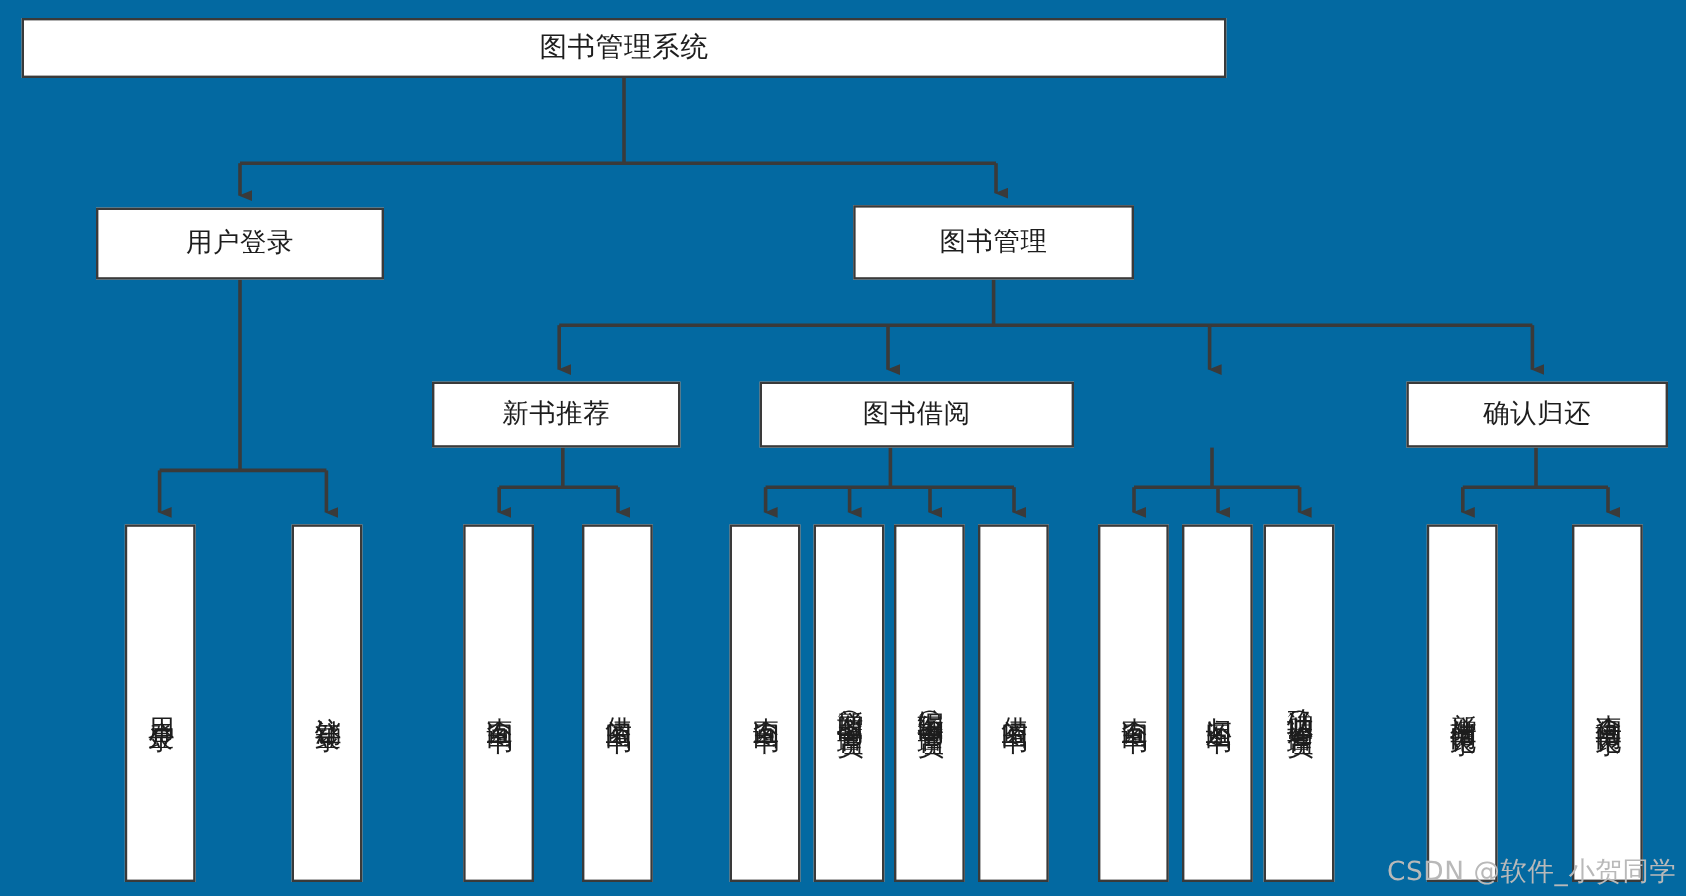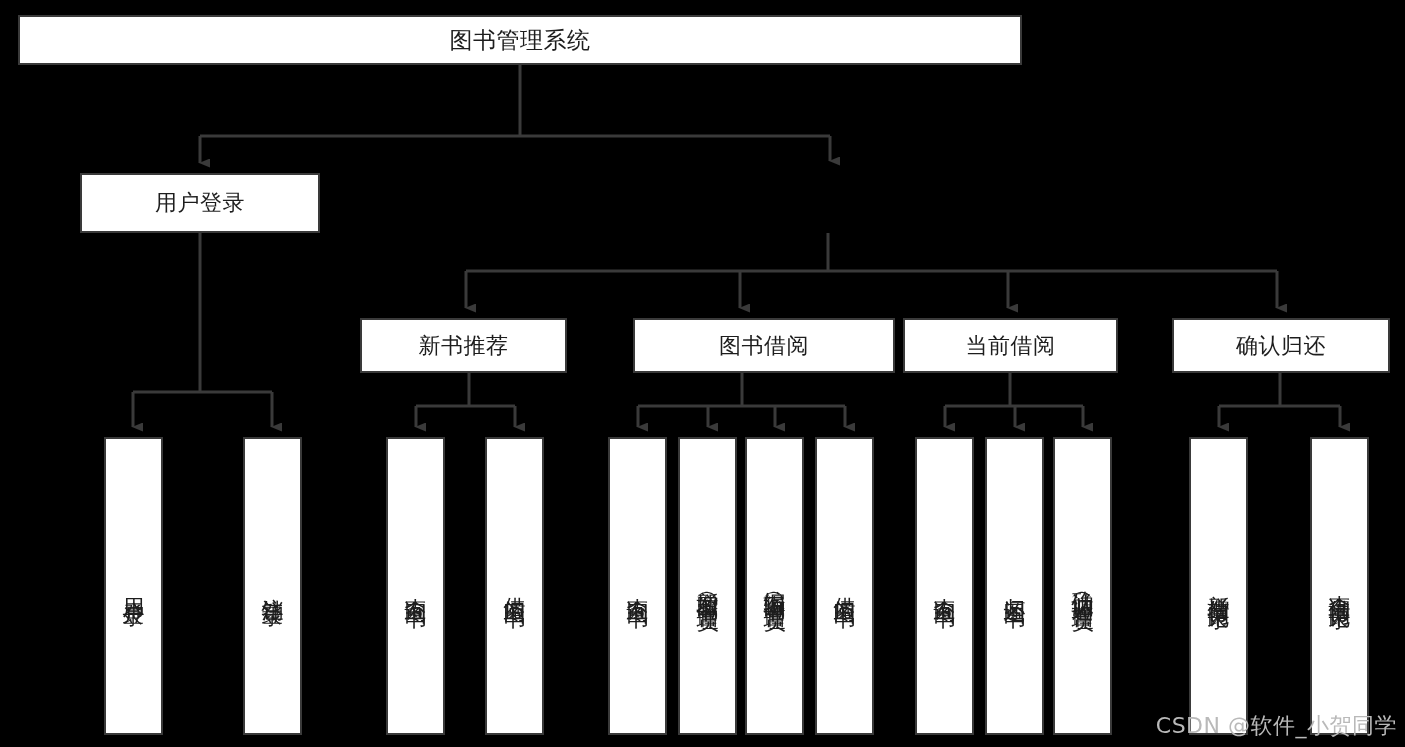--- a/index.html
+++ b/index.html
@@ -10,21 +10,21 @@
   body {
     width: 1405px;
     height: 747px;
     font-family: "DejaVu Sans", "Liberation Sans", sans-serif;
     overflow: hidden;
   }
   #diagram-root {
     position: relative;
     width: 1405px;
     height: 747px;
-    background: #000000;
+    background: #0369a1;
   }
   svg.diagram-canvas {
     position: absolute;
     top: 0;
     left: 0;
     width: 1405px;
     height: 747px;
   }
   .node-box {
     position: absolute;
@@ -143,30 +143,30 @@
     </g>
   </svg>
 
   <div class="node-box level-root" style="left:18px; top:15px; width:1004px; height:50px;">
     <span class="node-label">图书管理系统</span>
   </div>
 
   <div class="node-box level-two" style="left:80px; top:173px; width:240px; height:60px;">
     <span class="node-label">用户登录</span>
   </div>
+  <div class="node-box level-two" style="left:711px; top:171px; width:234px; height:62px;">
+    <span class="node-label">图书管理</span>
+  </div>
 
   <div class="node-box level-three" style="left:360px; top:318px; width:207px; height:55px;">
     <span class="node-label">新书推荐</span>
   </div>
   <div class="node-box level-three" style="left:633px; top:318px; width:262px; height:55px;">
     <span class="node-label">图书借阅</span>
   </div>
-  <div class="node-box level-three" style="left:903px; top:318px; width:215px; height:55px;">
-    <span class="node-label">当前借阅</span>
-  </div>
   <div class="node-box level-three" style="left:1172px; top:318px; width:218px; height:55px;">
     <span class="node-label">确认归还</span>
   </div>
 
   <div class="leaf-box" style="left:104px; top:437px; width:59px; height:298px;">
     <span class="node-label">用户登录</span>
   </div>
   <div class="leaf-box" style="left:243px; top:437px; width:59px; height:298px;">
     <span class="node-label">注销登录</span>
   </div>

